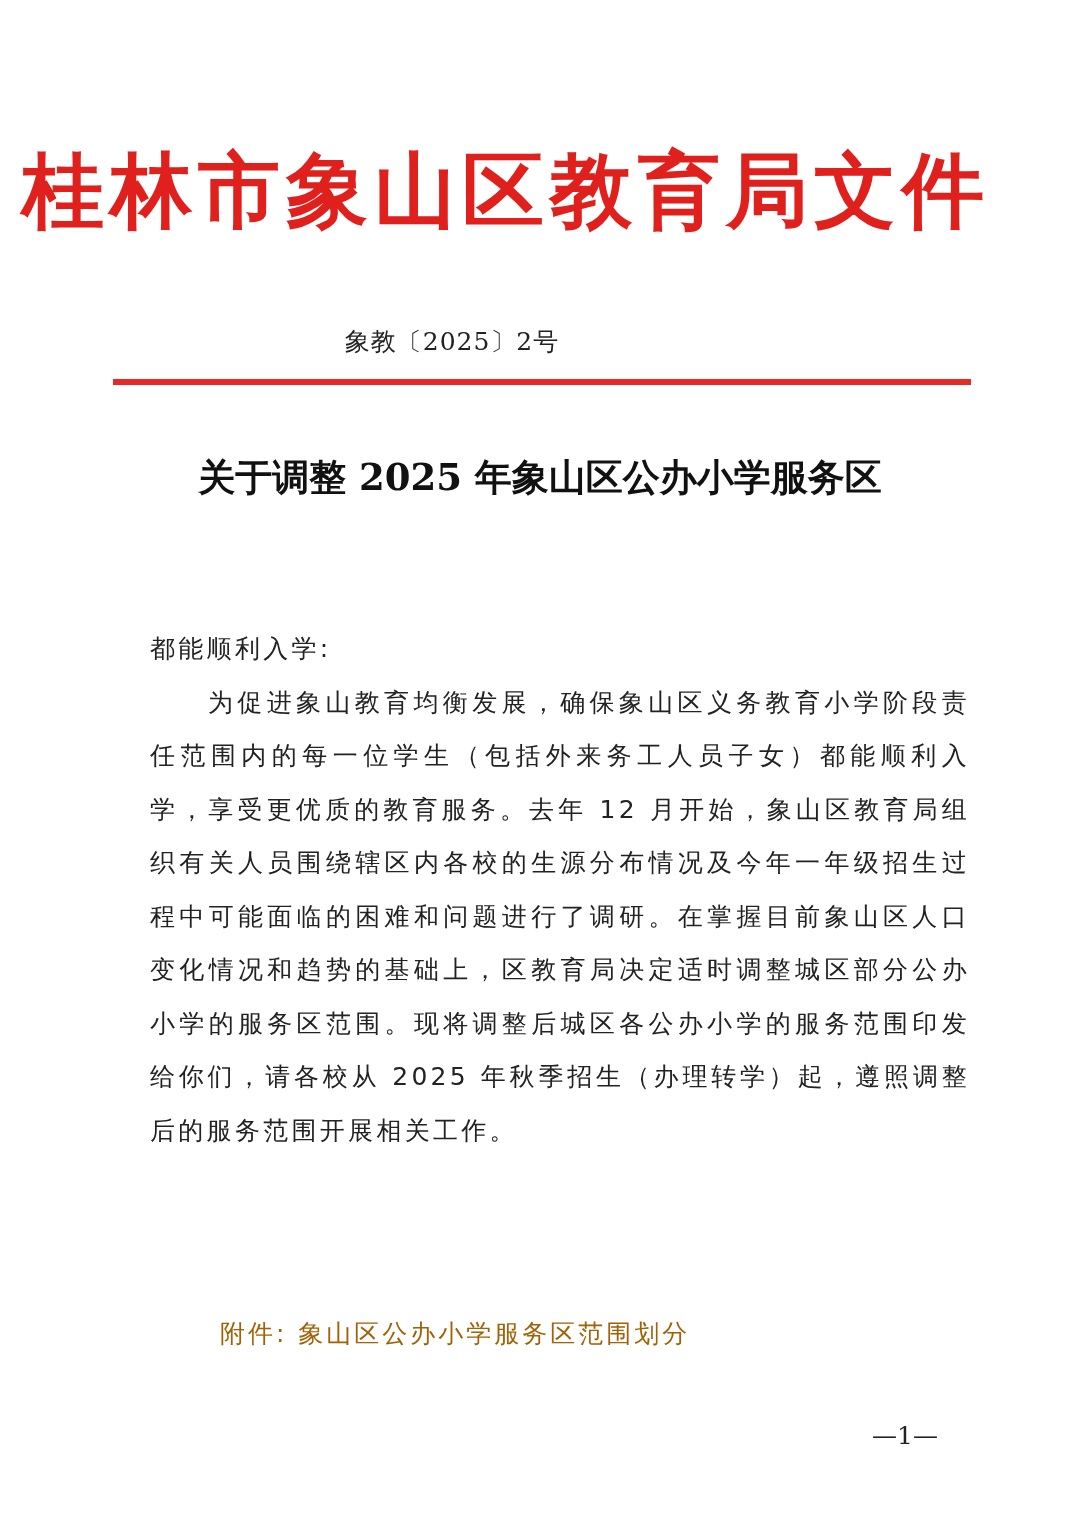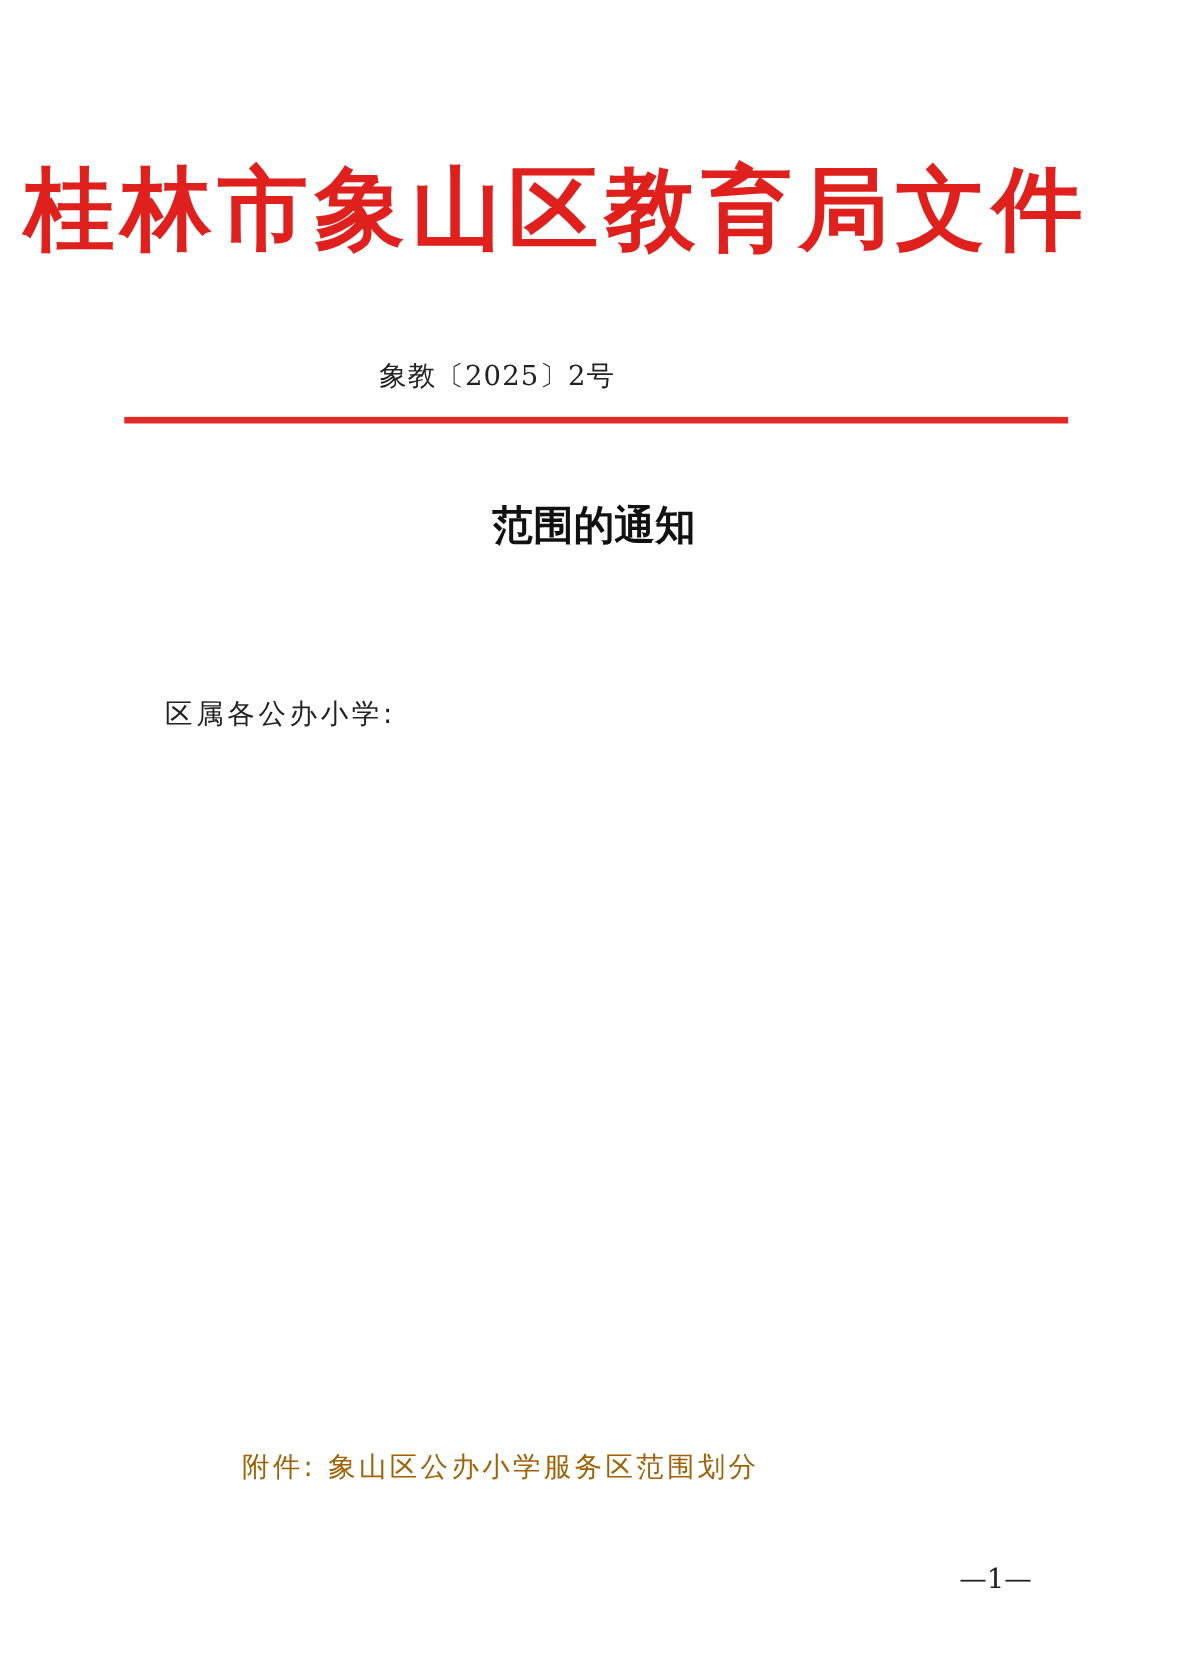--- a/index.html
+++ b/index.html
@@ -41,22 +41,23 @@
     }
   </style>
 </head>
 <body>
 
 <div class="header-title">桂林市象山区教育局文件</div>
 <div class="doc-number">象教〔2025〕2号</div>
 <div class="red-rule"></div>
 
 <div class="title">
-  <div>范围的通知</div>
+  <div>关于调整 2025 年象山区公办小学服务区</div>
 </div>
 
 <div class="body">
-  <p>区属各公办小学:</p>
+  <p>都能顺利入学:</p>
+  <p class="indent">为促进象山教育均衡发展，确保象山区义务教育小学阶段责任范围内的每一位学生（包括外来务工人员子女）都能顺利入学，享受更优质的教育服务。去年 12 月开始，象山区教育局组织有关人员围绕辖区内各校的生源分布情况及今年一年级招生过程中可能面临的困难和问题进行了调研。在掌握目前象山区人口变化情况和趋势的基础上，区教育局决定适时调整城区部分公办小学的服务区范围。现将调整后城区各公办小学的服务范围印发给你们，请各校从 2025 年秋季招生（办理转学）起，遵照调整后的服务范围开展相关工作。</p>
 </div>
 
 <div class="attachment">附件: 象山区公办小学服务区范围划分</div>
 
 <div class="page-number">—1—</div>
 
 </body></html>

